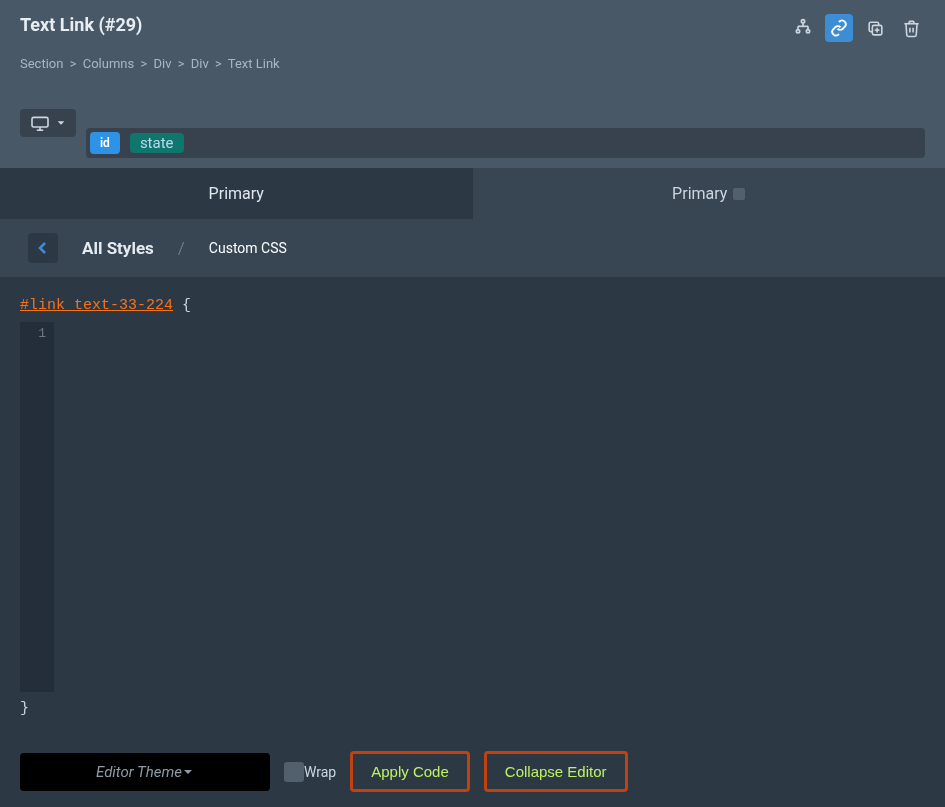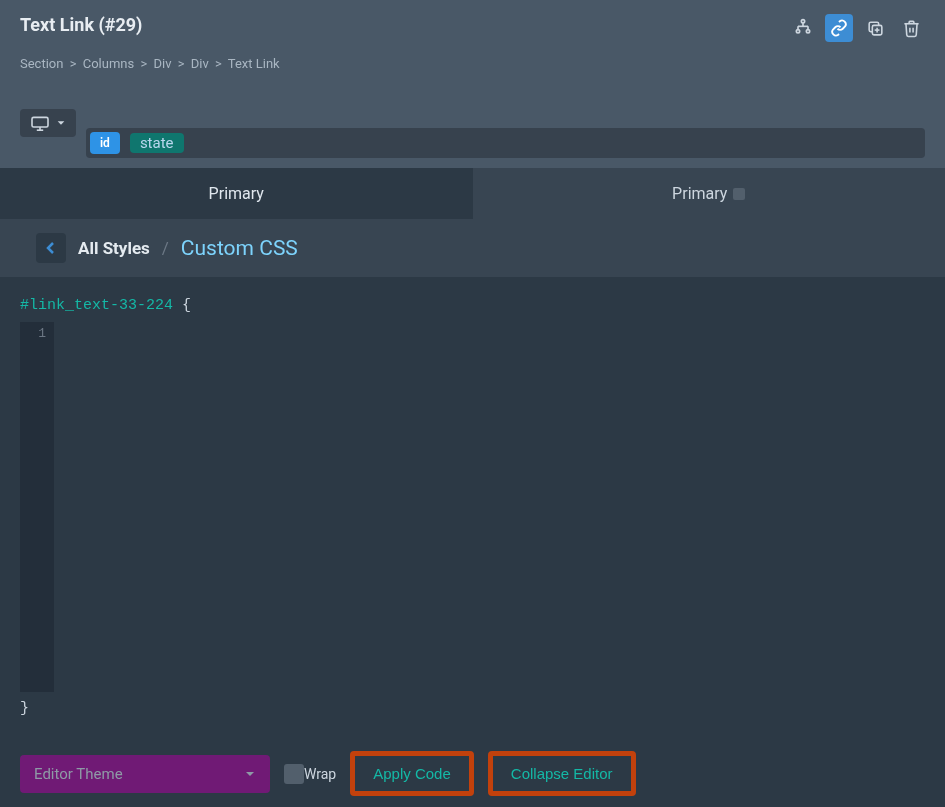--- a/index.html
+++ b/index.html
@@ -122,24 +122,24 @@
 }
 .tab-dot {
   display: inline-block;
   width: 12px;
   height: 12px;
   background: #525f6c;
   border-radius: 2px;
 }
 .subheader {
   background: #384552;
-  padding: 14px 36px;
-  display: flex;
-  align-items: center;
-  gap: 12px;
+  padding: 14px 28px;
+  display: flex;
+  align-items: center;
+  gap: 24px;
 }
 .back-btn {
   width: 30px;
   height: 30px;
   background: #2c3945;
   border-radius: 4px;
   display: flex;
   align-items: center;
   justify-content: center;
   cursor: pointer;
@@ -147,33 +147,33 @@
 .sub-title {
   font-size: 17px;
   font-weight: 700;
   color: #e5ebf0;
 }
 .sub-sep {
   color: #6c7885;
   font-size: 17px;
 }
 .sub-current {
-  color: #7dd3fc;
-  font-size: 21px;
+  color: #ffffff;
+  font-size: 14px;
 }
 .editor-wrap {
   background: #2c3945;
   padding: 20px;
 }
 .selector-line {
   font-family: "Courier New", monospace;
   font-size: 15px;
   margin-bottom: 8px;
 }
-.sel-hash { color: #14b8a6; }
+.sel-hash { color: #f97316; text-decoration: underline; }
 .sel-brace { color: #cdd6df; }
 .code-editor {
   display: flex;
   background: #2c3945;
   height: 370px;
 }
 .gutter {
   background: #232e3a;
   width: 34px;
   text-align: right;
@@ -193,48 +193,49 @@
   margin-top: 8px;
 }
 .editor-footer {
   background: #2c3945;
   padding: 14px 20px 20px 20px;
   display: flex;
   align-items: center;
   gap: 14px;
 }
 .theme-select {
-  background: #701a75;
+  background: #000000;
   border-radius: 4px;
   padding: 10px 14px;
   width: 250px;
   display: flex;
-  justify-content: space-between;
+  justify-content: center;
   align-items: center;
   cursor: pointer;
   color: #8e9aa6;
   font-size: 15px;
+  font-style: italic;
 }
 .wrap-check {
   display: flex;
   align-items: center;
   font-size: 14px;
   color: #cdd6df;
 }
 .checkbox {
   width: 20px;
   height: 20px;
   background: #525f6c;
   border-radius: 3px;
   cursor: pointer;
 }
 .btn {
-  border: 5px solid #c2410c;
+  border: 3px solid #c2410c;
   background: transparent;
-  color: #14b8a6;
+  color: #bef264;
   padding: 9px 18px;
   border-radius: 4px;
   font-size: 15px;
   cursor: pointer;
 }
 svg { display: block; }
 </style>
 </head>
 <body>
 

